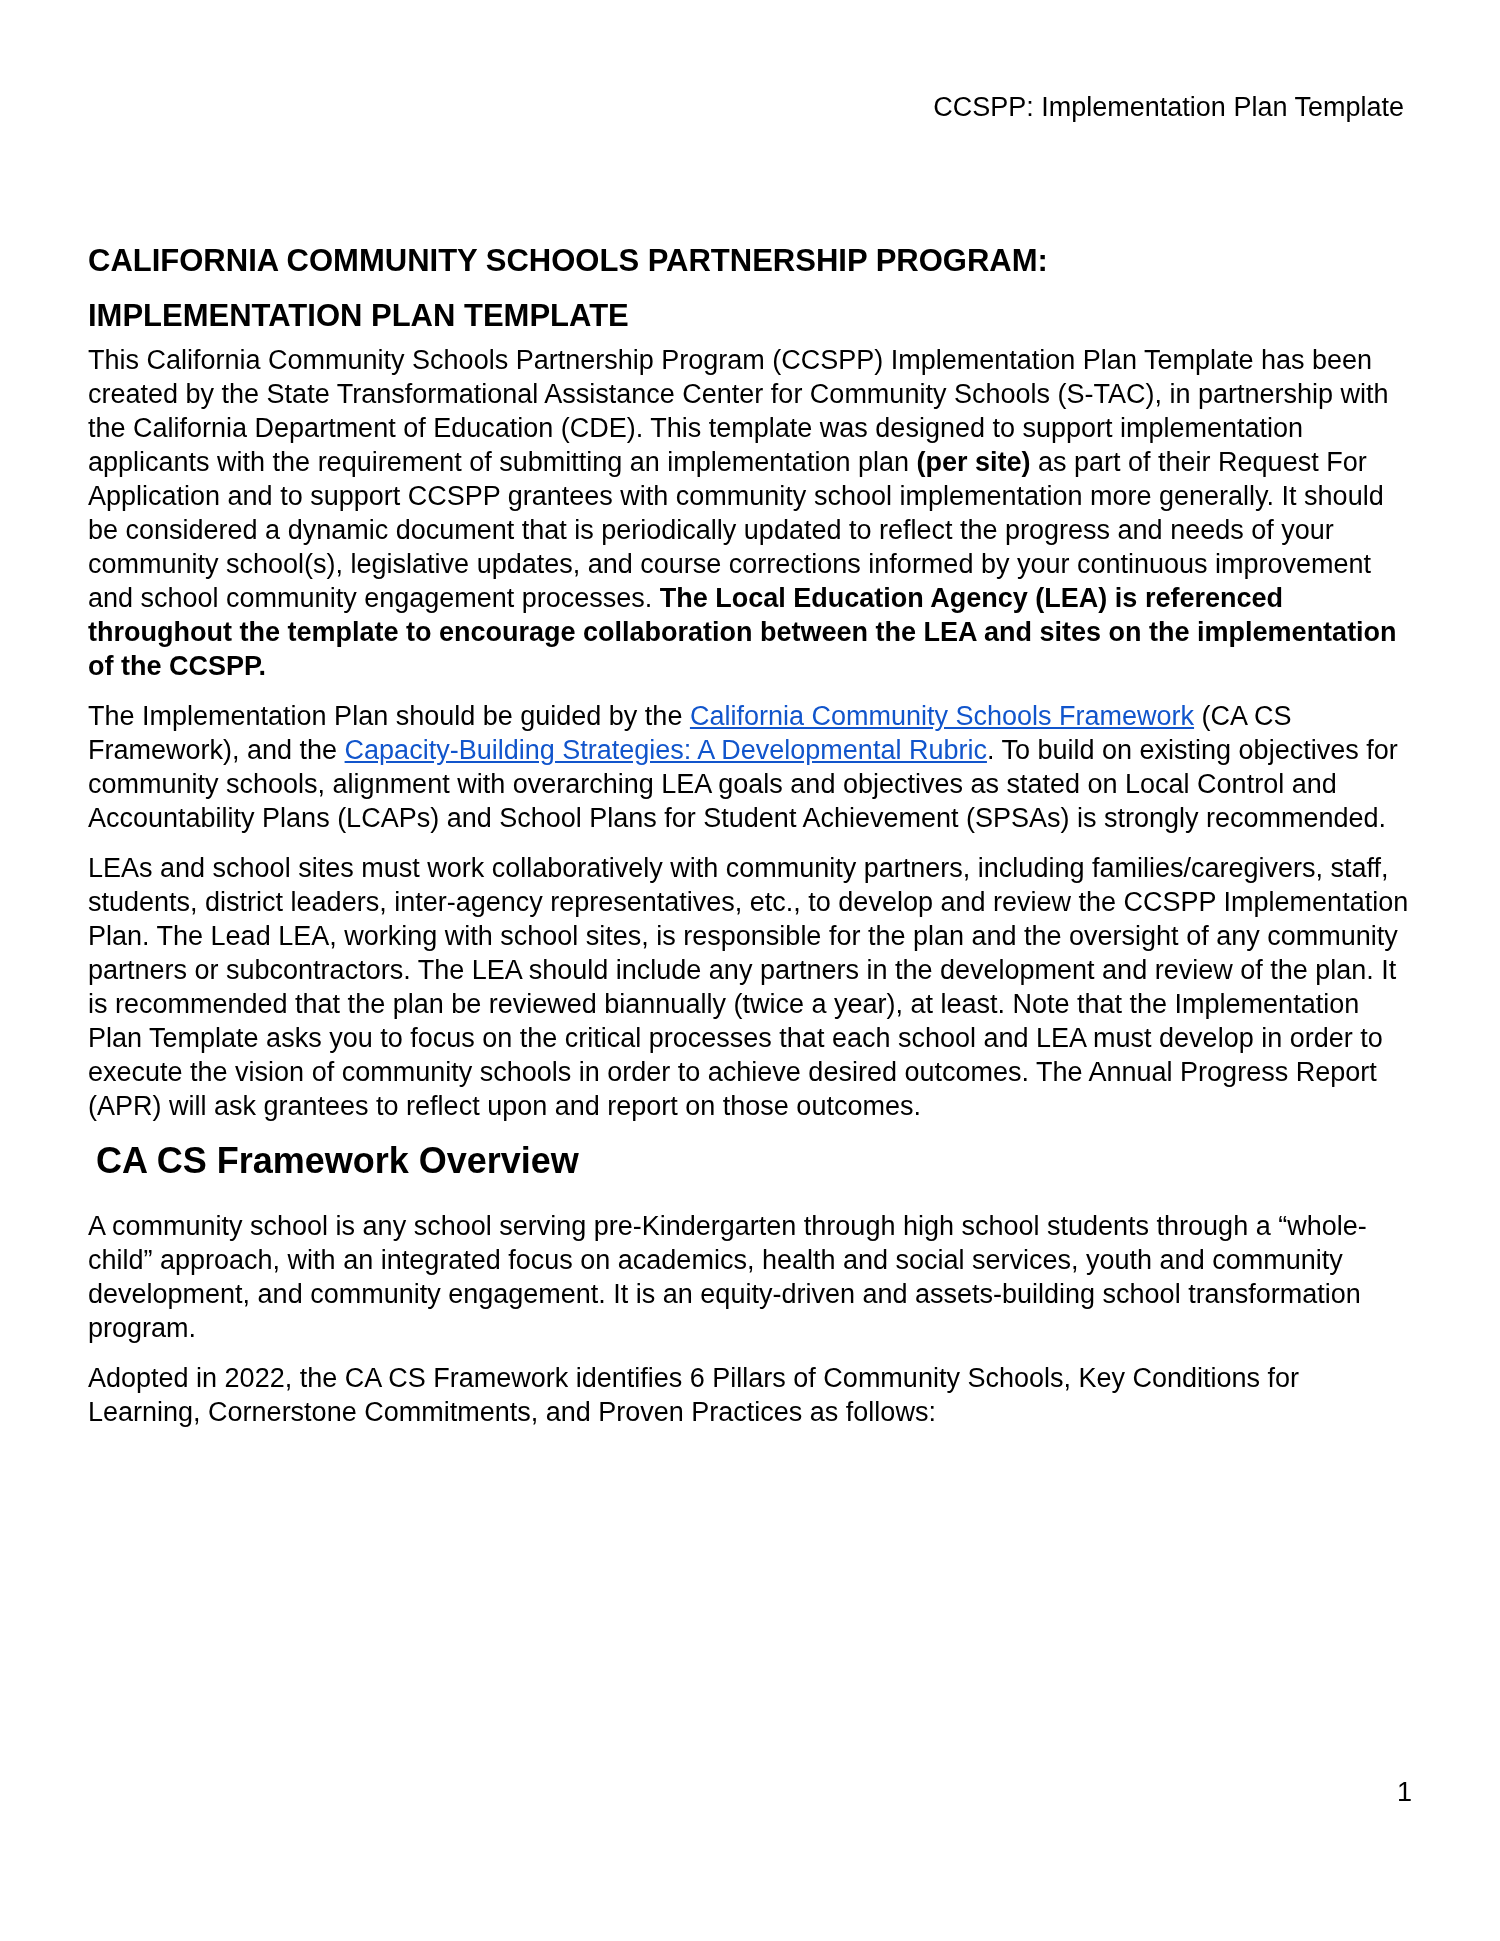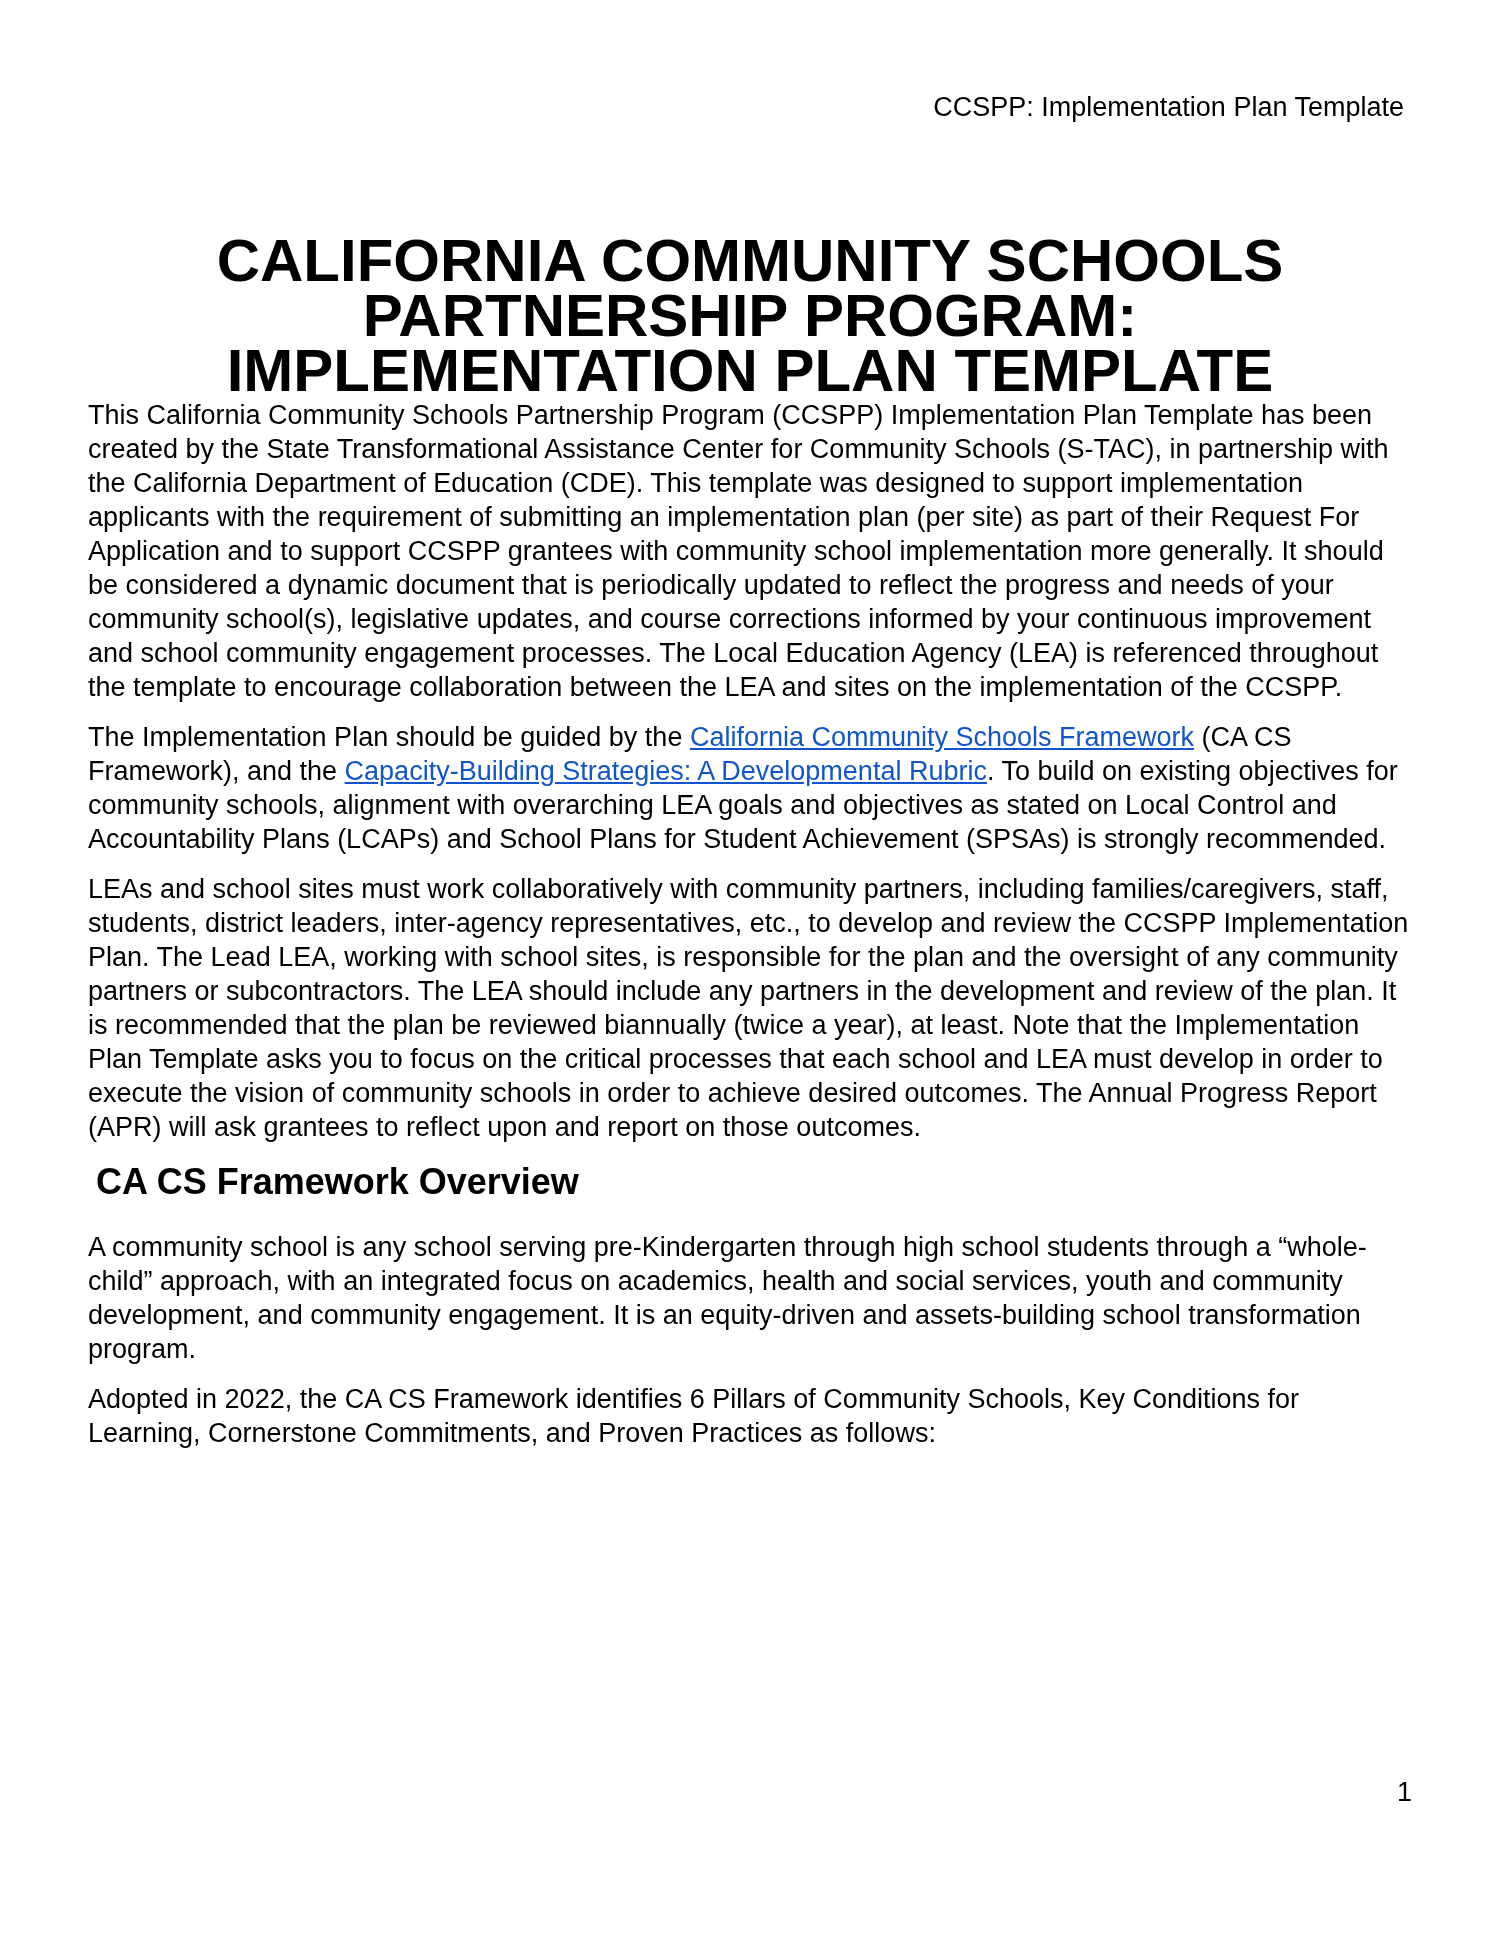--- a/index.html
+++ b/index.html
@@ -20,45 +20,45 @@
     font-size: 27px;
     line-height: 34px;
     color: #000000;
   }
   .content {
     padding: 233px 88px 0 88px;
     box-sizing: border-box;
     width: 1500px;
   }
   .doc-title {
-    font-size: 60px;
+    font-size: 31px;
     line-height: 55px;
     font-weight: bold;
-    text-align: center;
+    text-align: left;
     white-space: pre-line;
     margin: 0 0 0 0;
   }
   h1.h1 {
     font-size: 42px;
     line-height: 50px;
     font-weight: bold;
     margin: 14px 0 8px 0;
   }
   h2.h2 {
     font-size: 36px;
     line-height: 44px;
     font-weight: bold;
     margin: 16px 0 26px 8px;
   }
   p.body-para {
     font-size: 27px;
     line-height: 34px;
     margin: 0 0 16px 0;
   }
-  p.body-para .bold { font-weight: normal; }
+  p.body-para .bold { font-weight: bold; }
   a.doc-link {
     color: #1155cc;
     cursor: pointer;
   }
   .page-footer {
     position: absolute;
     top: 1775px;
     right: 88px;
     font-size: 27px;
     line-height: 34px;

